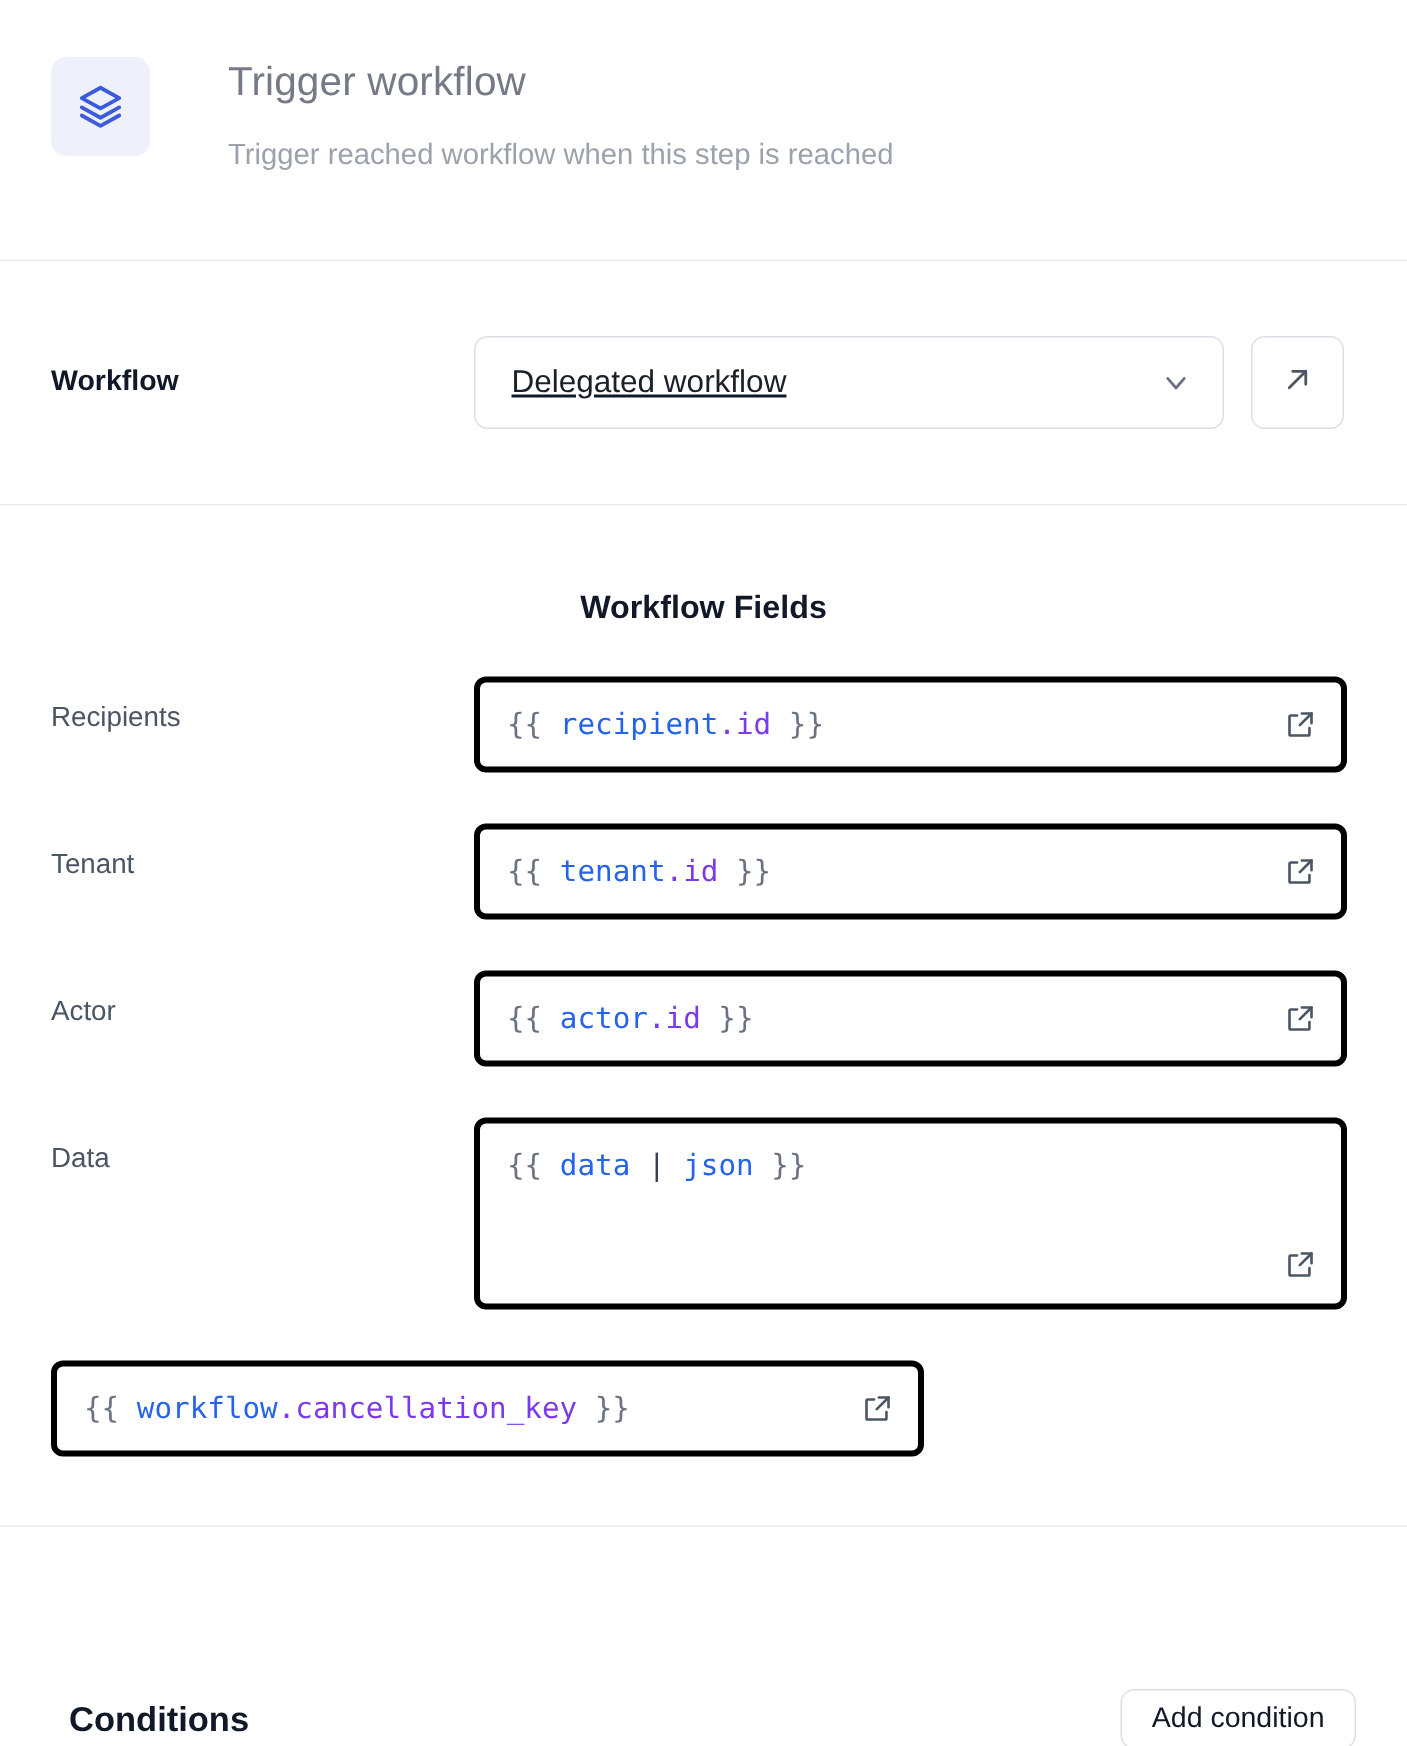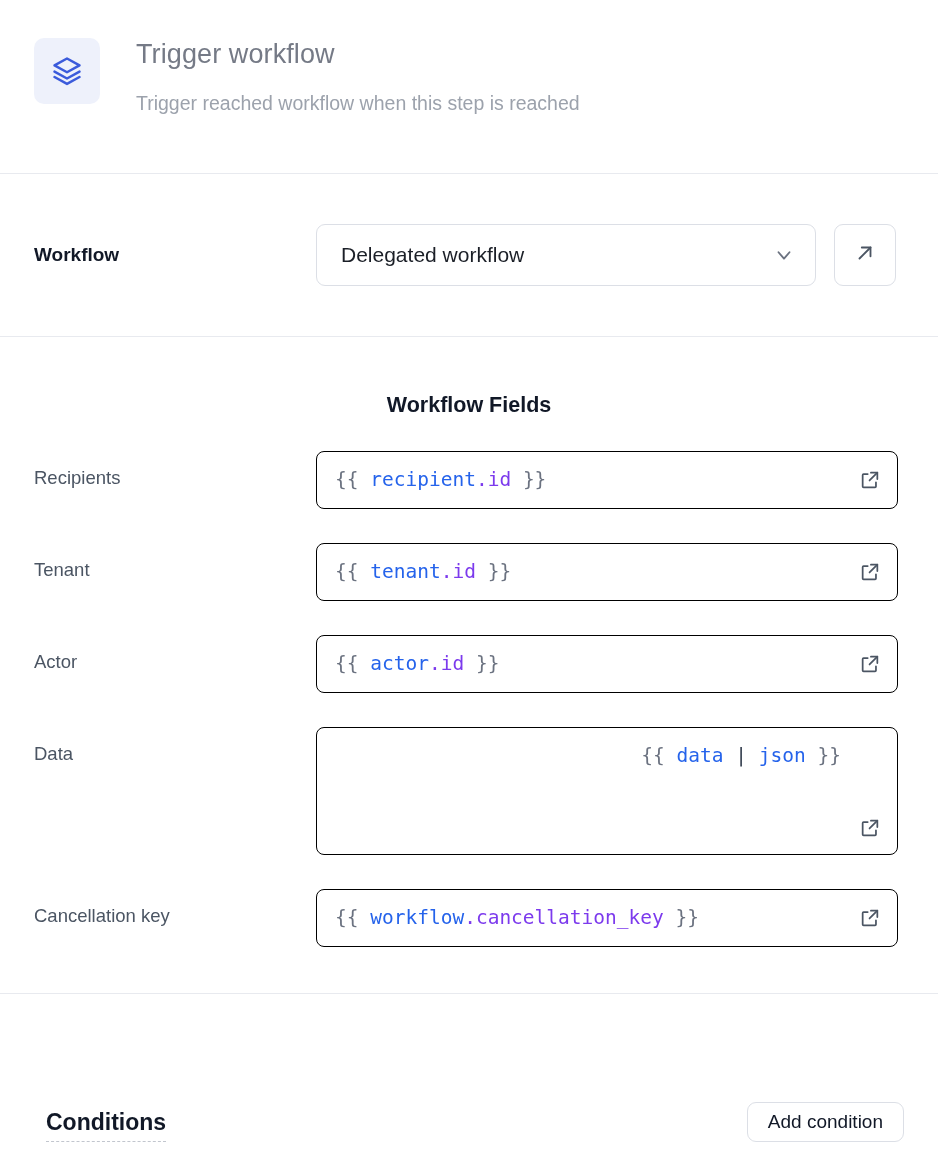--- a/index.html
+++ b/index.html
@@ -25,21 +25,21 @@
   }
   .step-icon-box {
     width: 66px; height: 66px;
     flex: 0 0 66px;
     border-radius: 10px;
     background: #eef1fb;
     display: flex; align-items: center; justify-content: center;
     margin-top: 4px;
   }
   .step-icon-box svg { display: block; }
-  .header-text { margin-left: 36px; padding-top: 0; }
+  .header-text { margin-left: 52px; padding-top: 0; }
   .header-title {
     font-size: 27px;
     font-weight: 400;
     color: #757a86;
     line-height: 40px;
     letter-spacing: 0.1px;
     white-space: nowrap;
   }
   .header-sub {
     font-size: 19.5px;
@@ -63,20 +63,21 @@
     font-size: 19px;
     font-weight: 700;
     color: #111827;
     width: 282px;
     flex: 0 0 282px;
   }
   .select-wrap {
     display: flex;
     align-items: flex-start;
     gap: 18px;
+    text-decoration: underline;
   }
   .select-box {
     width: 500px;
     height: 62px;
     border: 1px solid #dcdfe6;
     border-radius: 9px;
     background: #fff;
     display: flex;
     align-items: center;
     justify-content: space-between;
@@ -120,28 +121,28 @@
     width: 282px;
     flex: 0 0 282px;
     font-size: 18.5px;
     color: #4b5563;
     padding-top: 15px;
     line-height: 24px;
   }
   .expr-box {
     position: relative;
     width: 582px;
-    border: 1px solid #000000;
+    border: 4px solid #000000;
     border-radius: 8px;
     background: #fff;
     min-height: 56px;
     padding: 14px 56px 14px 18px;
     cursor: text;
   }
-  .expr-box.tall { min-height: 128px; text-align: right; }
+  .expr-box.tall { min-height: 128px; }
   .expr {
     font-family: "DejaVu Sans Mono", "Liberation Mono", monospace;
     font-size: 19.5px;
     line-height: 28px;
     color: #6b7280;
     white-space: pre;
   }
   .tk-var   { color: #2563eb; }
   .tk-prop  { color: #7c3aed; }
   .tk-pipe  { color: #374151; }
@@ -283,21 +284,20 @@
             <span class="expand-icon">
               <svg width="22" height="22" viewBox="0 0 24 24" fill="none" stroke="currentColor" stroke-width="1.9" stroke-linecap="round" stroke-linejoin="round">
                 <path d="M13 4h7v7"></path>
                 <line x1="20" y1="4" x2="11.5" y2="12.5"></line>
                 <path d="M18.5 14.5V19a1 1 0 0 1-1 1H5a1 1 0 0 1-1-1V6.5a1 1 0 0 1 1-1h4.5"></path>
               </svg>
             </span>
           </div>
         </div>
         <div class="field-row">
-          <div class="field-label">Cancellation key</div>
           <div class="expr-box">
             <div class="expr"><span class="tk-brace">{{ </span><span class="tk-var">workflow</span><span class="tk-prop">.cancellation_key</span><span class="tk-brace"> }}</span></div>
             <span class="expand-icon">
               <svg width="22" height="22" viewBox="0 0 24 24" fill="none" stroke="currentColor" stroke-width="1.9" stroke-linecap="round" stroke-linejoin="round">
                 <path d="M13 4h7v7"></path>
                 <line x1="20" y1="4" x2="11.5" y2="12.5"></line>
                 <path d="M18.5 14.5V19a1 1 0 0 1-1 1H5a1 1 0 0 1-1-1V6.5a1 1 0 0 1 1-1h4.5"></path>
               </svg>
             </span>
           </div>

